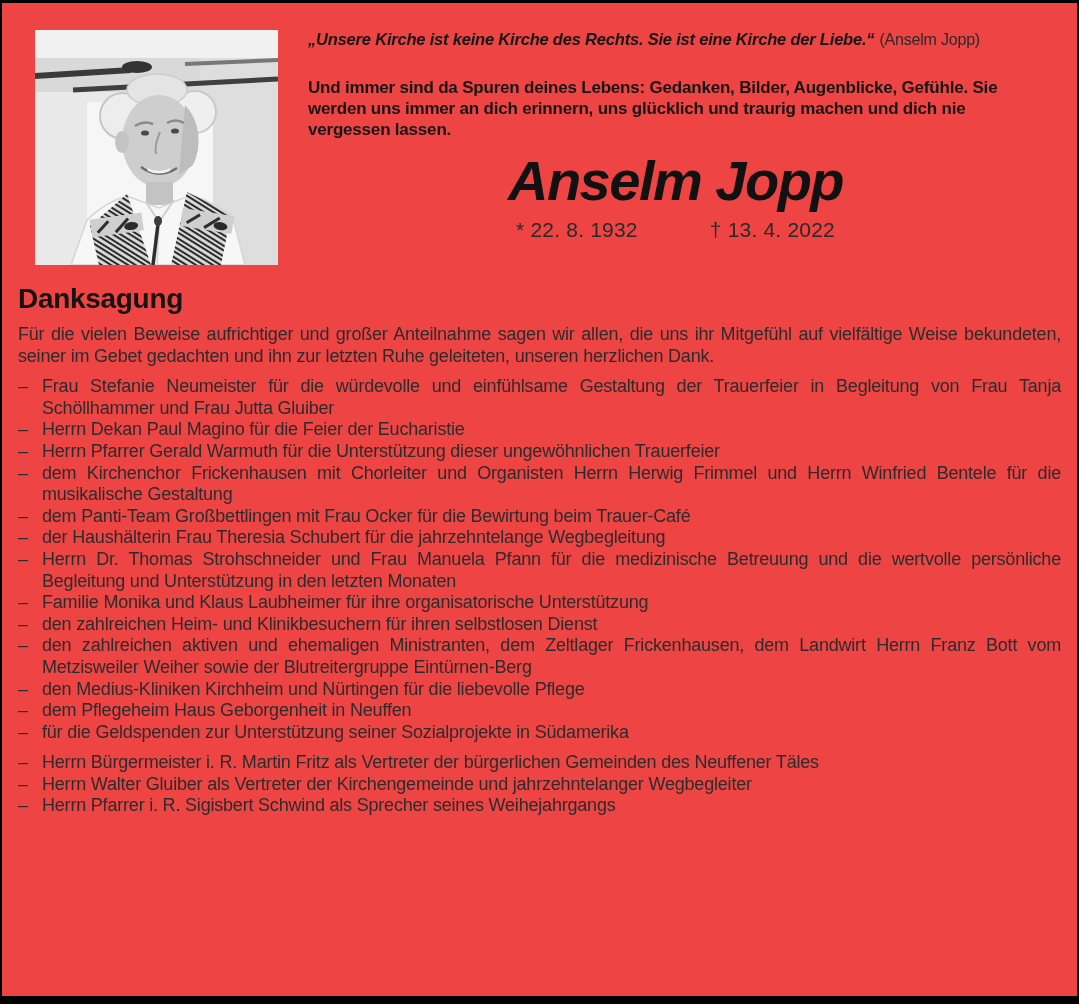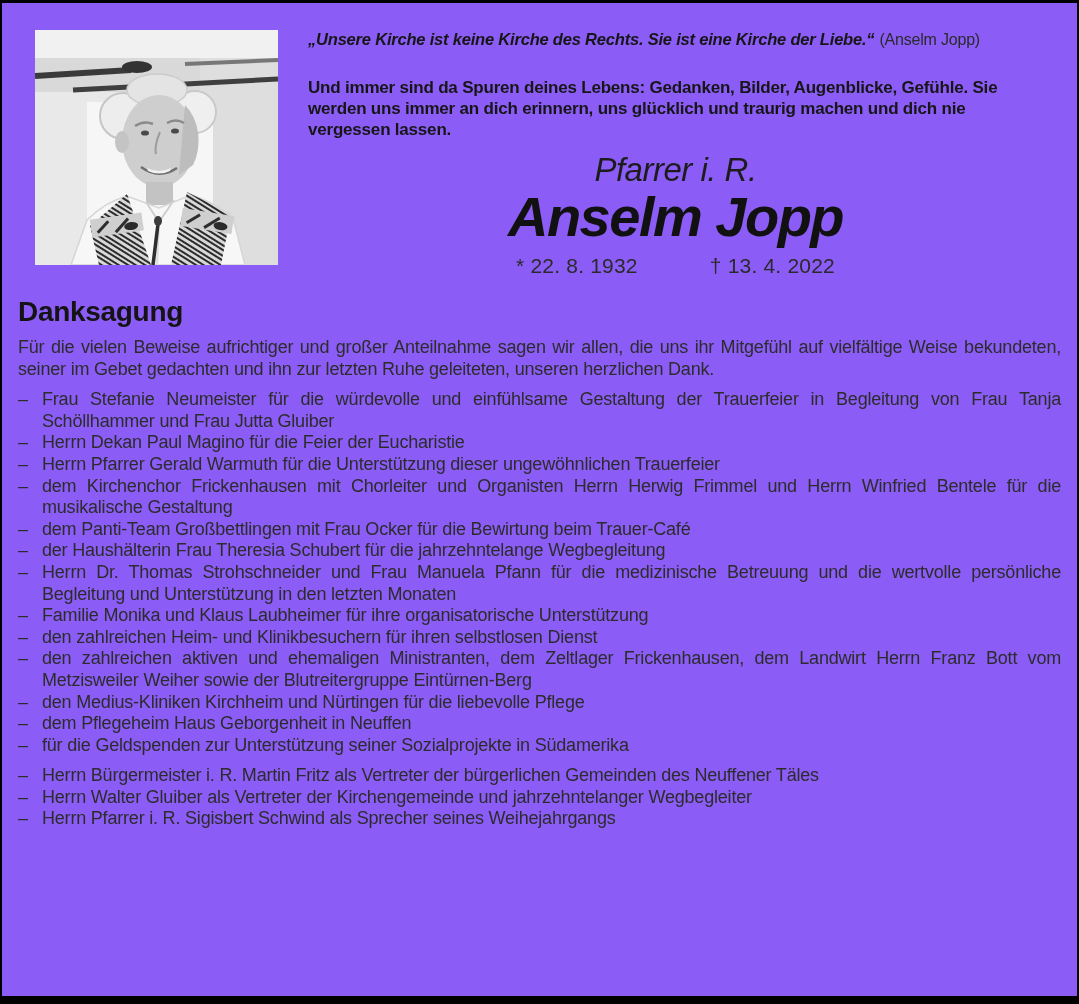--- a/index.html
+++ b/index.html
@@ -1,20 +1,20 @@
 <!DOCTYPE html>
 <html lang="de"><head>
 <meta charset="utf-8">
 <style>
   html,body { margin:0; padding:0; background:#ffffff; }
   .page {
     position:relative;
     width:1079px; height:1004px;
     box-sizing:border-box;
-    background:#8b5cf6;
+    background:#ef4444;
     border-top:3px solid #000;
     border-left:2px solid #000;
     border-right:2px solid #000;
     border-bottom:8px solid #000;
     font-family:"Liberation Sans","DejaVu Sans",sans-serif;
     color:#2c2c2c;
     overflow:hidden;
   }
   
   .header { display:flex; padding:27px 34px 0 33px; }
@@ -115,21 +115,20 @@
         <ellipse cx="123" cy="191" rx="4" ry="5" fill="#3c3c3c"></ellipse>
       </svg>
     </div>
 
     <div class="header-right">
       <div class="quote-row">
         <span class="quote-text">„Unsere Kirche ist keine Kirche des Rechts. Sie ist eine Kirche der Liebe.“</span><span class="quote-attr">(Anselm Jopp)</span>
       </div>
       <div class="intro">Und immer sind da Spuren deines Lebens: Gedanken, Bilder, Augenblicke, Gefühle. Sie werden uns immer an dich erinnern, uns glücklich und traurig machen und dich nie vergessen lassen.</div>
       <div class="title-block">
-        <div class="title-prefix">Pfarrer i. R.</div>
         <div class="deceased-name">Anselm Jopp</div>
         <div class="dates">
           <span>* 22. 8. 1932</span>
           <span>† 13. 4. 2022</span>
         </div>
       </div>
     </div>
   </div>
 
   <div class="body">

